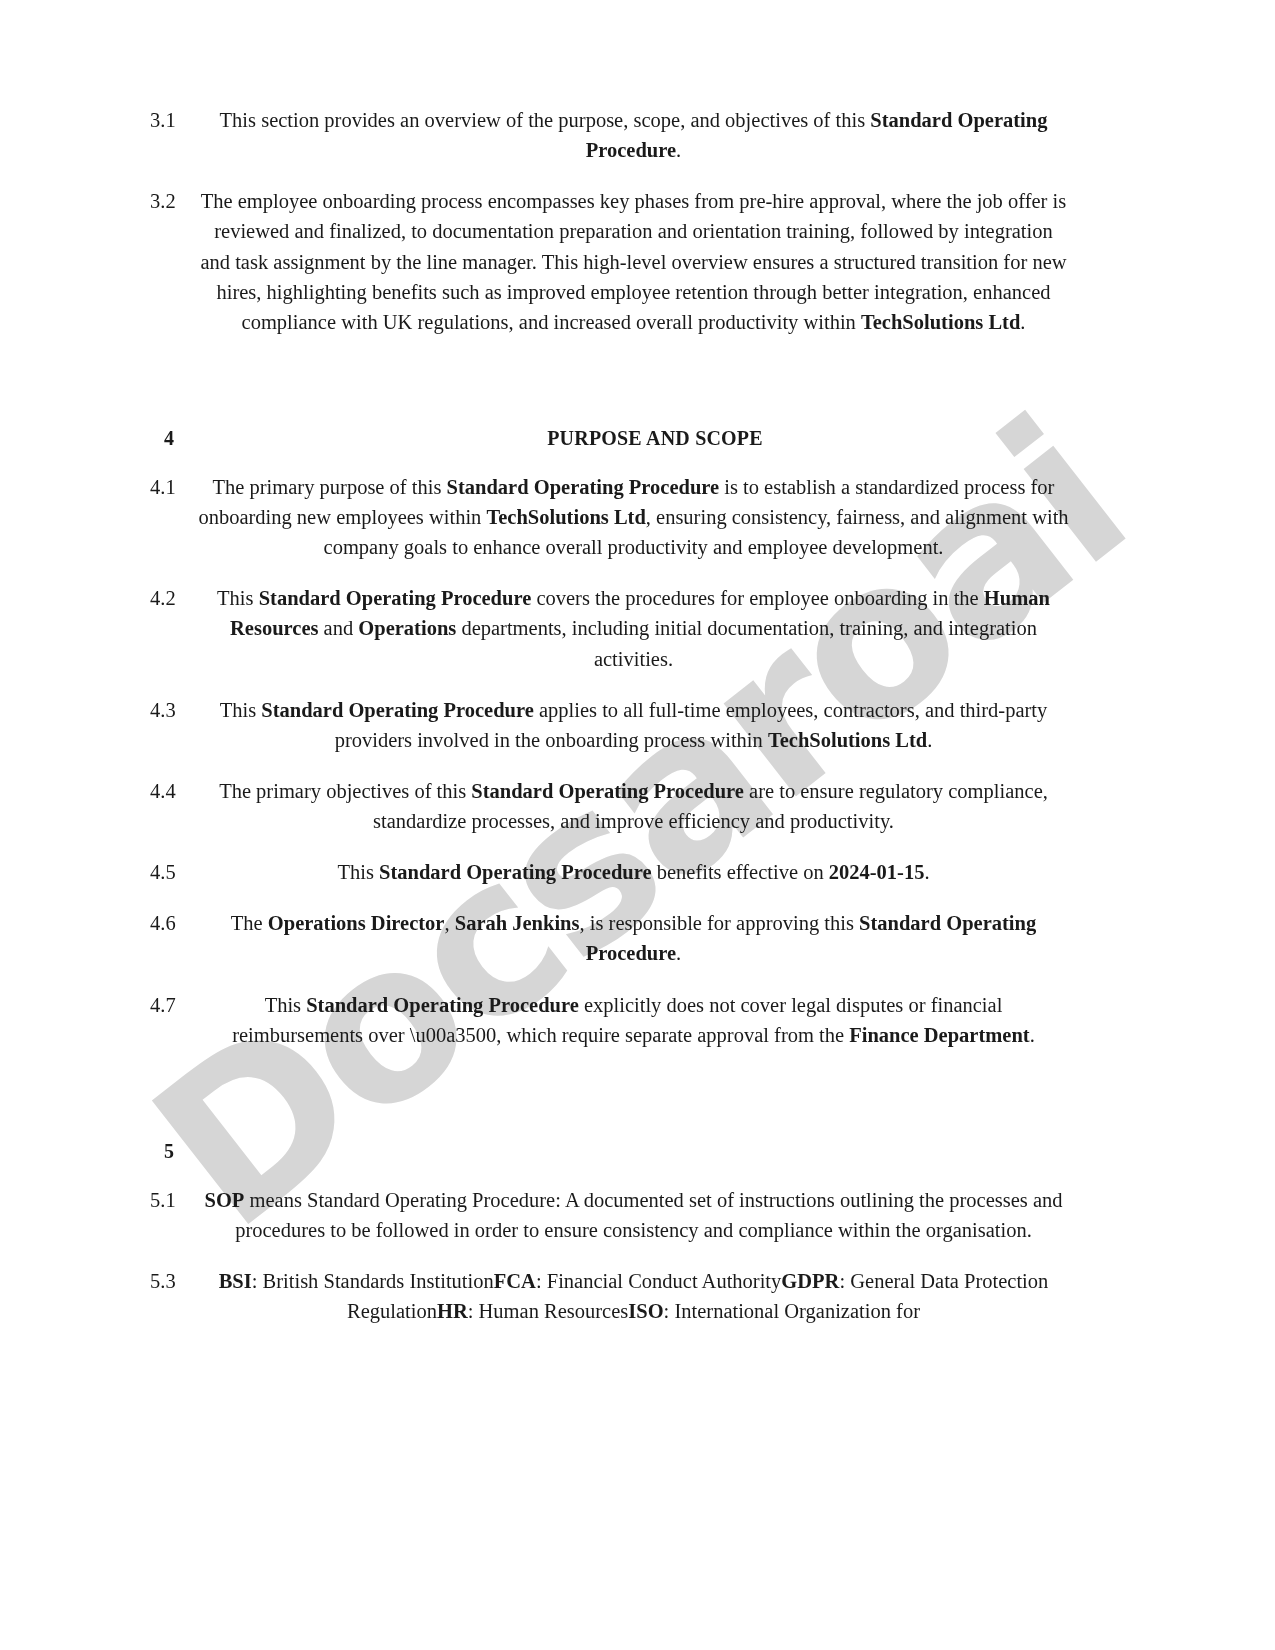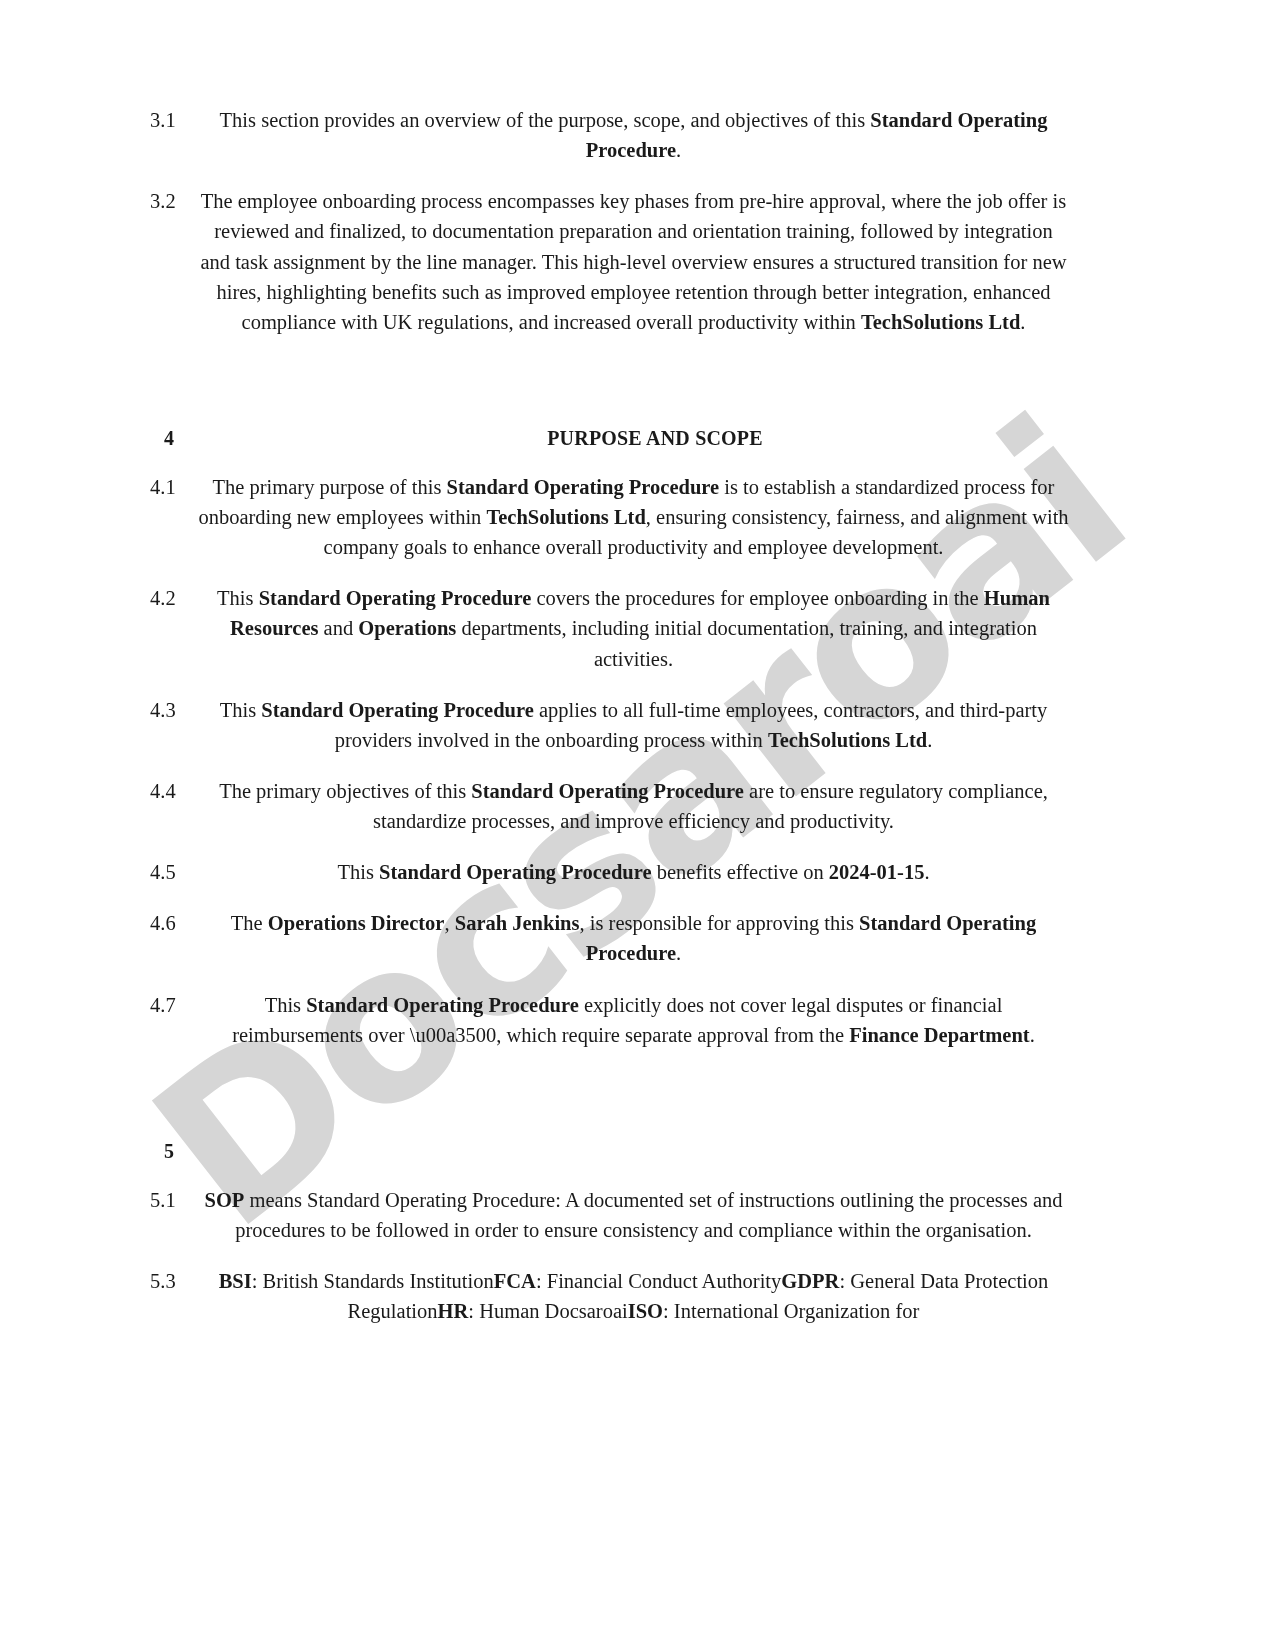--- a/index.html
+++ b/index.html
@@ -164,17 +164,17 @@
     </div>
 
     <div class="clause">
       <div class="clause-num">5.1</div>
       <div class="clause-body"><b>SOP</b><span> means Standard Operating Procedure: A documented set of instructions outlining the processes and procedures to be followed in order to ensure consistency and compliance within the organisation.</span></div>
     </div>
 
 
     <div class="clause">
       <div class="clause-num">5.3</div>
-      <div class="clause-body"><b>BSI</b><span>: British Standards Institution</span><b>FCA</b><span>: Financial Conduct Authority</span><b>GDPR</b><span>: General Data Protection Regulation</span><b>HR</b><span>: Human Docsaroai</span><b>ISO</b><span>: International Organization for</span></div>
+      <div class="clause-body"><b>BSI</b><span>: British Standards Institution</span><b>FCA</b><span>: Financial Conduct Authority</span><b>GDPR</b><span>: General Data Protection Regulation</span><b>HR</b><span>: Human Resources</span><b>ISO</b><span>: International Organization for</span></div>
     </div>
 
   </div>
 </div>
 
 </body></html>

